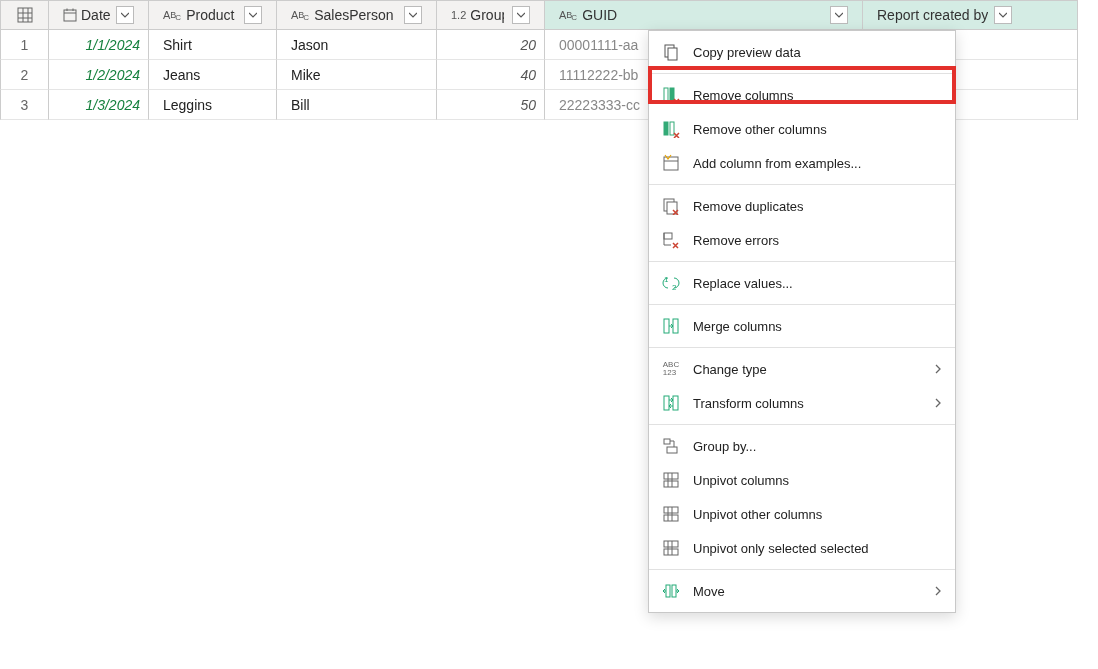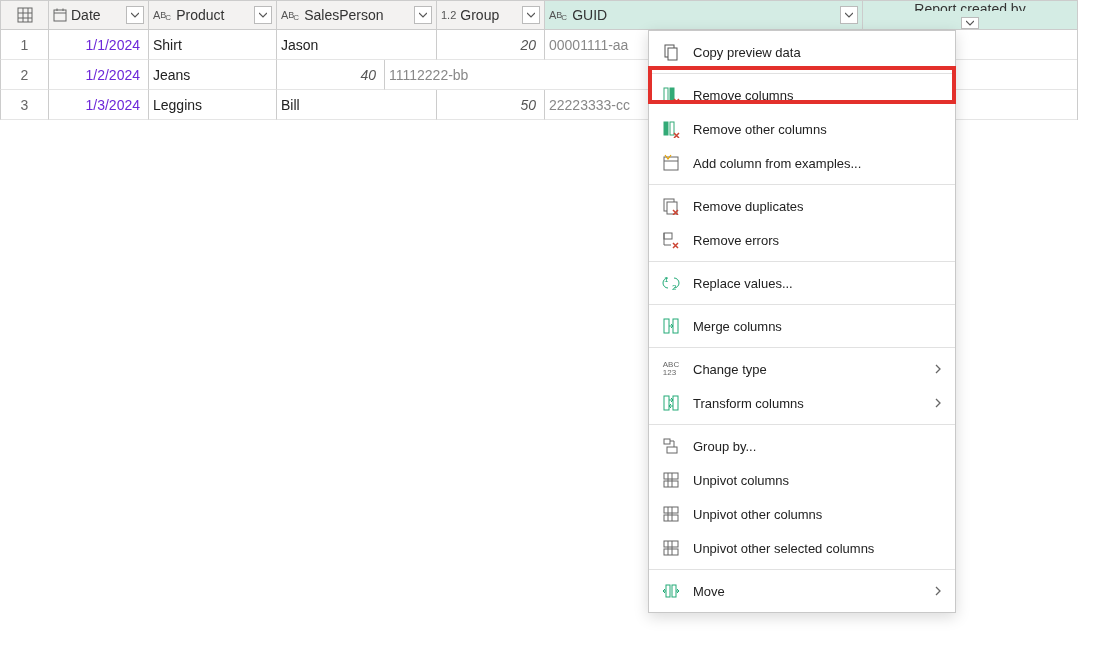--- a/index.html
+++ b/index.html
@@ -3,32 +3,32 @@
 <meta charset="utf-8">
 <style>
   * { box-sizing: border-box; }
   html, body { margin:0; padding:0; font-family: "Segoe UI", Arial, sans-serif; font-size:14px; color:#222; }
   .canvas { width:1098px; height:669px; position:relative; background:#fff; }
 
   
   .tbl { display:flex; flex-direction:column; border-right:1px solid #ccc; width:1078px; }
   .row { display:flex; height:30px; }
   .hdr .cell { background:#f3f2f1; border-top:1px solid #ccc; border-bottom:1px solid #ccc; font-weight:400; color:#333; }
-  .cell { border-left:1px solid #ccc; border-bottom:1px solid #e5e5e5; display:flex; align-items:center; padding:0 4px; overflow:hidden; white-space:nowrap; }
+  .cell { border-left:1px solid #ccc; border-bottom:1px solid #e5e5e5; display:flex; align-items:center; padding:0 14px; overflow:hidden; white-space:nowrap; }
   .idxhdr { width:48px; background:#f3f2f1; border-top:1px solid #ccc; border-left:1px solid #ccc; border-bottom:1px solid #ccc; display:flex; align-items:center; justify-content:center; }
   .idx { width:48px; border-left:1px solid #ccc; border-bottom:1px solid #e5e5e5; display:flex; align-items:center; justify-content:center; color:#666; background:#fff; }
   .c-date { width:100px; }
   .c-prod { width:128px; }
   .c-sp   { width:160px; }
   .c-un   { width:108px;gap:8px; }
   .c-guid { width:318px; }
   .c-rep  { flex:1; }
   .hdr .c-guid, .hdr .c-rep { background:#d4ece4; }
   .num { justify-content:flex-end; font-style:italic; color:#555; padding-right:8px; }
-  .date { justify-content:flex-end; color:#6d28d9; padding-right:8px; }
+  .date { justify-content:flex-end; font-style:italic; color:#15803d; padding-right:8px; }
   .hdr .cell { position:relative; }
   .hdr-label { flex:1; display:flex; align-items:center; gap:4px; overflow:hidden; }
   .typeicon { font-size:11px; color:#555; display:inline-flex; align-items:center; line-height:1; }
   .typeicon .sub { font-size:8px; position:relative; top:3px; left:-1px; }
   .dropdown-btn { width:18px; height:18px; border:1px solid #bbb; background:#fff; display:flex; align-items:center; justify-content:center; cursor:pointer; }
   .dropdown-btn svg { display:block; }
 
   
   .body .c-guid { color:#888; }
 
@@ -117,21 +117,21 @@
         <div class="hdr-label">
           <span class="typeicon">A<span style="font-size:9px">B</span><span class="sub">C</span></span>
           <span>GUID</span>
         </div>
         <div class="dropdown-btn" style="margin-left:auto">
             <svg width="8" height="8" viewBox="0 0 8 8">
               <path d="M0 2 L4 6 L8 2" fill="none" stroke="#555" stroke-width="1.2"></path>
             </svg>
           </div>
       </div>
-      <div class="cell c-rep" style="justify-content:flex-start;gap:6px;flex-direction:column;">
+      <div class="cell c-rep" style="justify-content:flex-start;gap:6px;">
         <span style="white-space:nowrap;overflow:hidden;">Report created by</span>
         <div class="dropdown-btn">
             <svg width="8" height="8" viewBox="0 0 8 8">
               <path d="M0 2 L4 6 L8 2" fill="none" stroke="#555" stroke-width="1.2"></path>
             </svg>
           </div>
       </div>
     </div>
 
     <div class="body">
@@ -141,20 +141,21 @@
         <div class="cell c-prod">Shirt</div>
         <div class="cell c-sp">Jason</div>
         <div class="cell c-un num">20</div>
         <div class="cell c-guid">00001111-aa</div>
         <div class="cell c-rep"></div>
       </div>
       <div class="row">
         <div class="idx">2</div>
         <div class="cell c-date date">1/2/2024</div>
         <div class="cell c-prod">Jeans</div>
+        <div class="cell c-sp">Mike</div>
         <div class="cell c-un num">40</div>
         <div class="cell c-guid">11112222-bb</div>
         <div class="cell c-rep"></div>
       </div>
       <div class="row">
         <div class="idx">3</div>
         <div class="cell c-date date">1/3/2024</div>
         <div class="cell c-prod">Leggins</div>
         <div class="cell c-sp">Bill</div>
         <div class="cell c-un num">50</div>
@@ -305,21 +306,21 @@
       <span class="mi-label">Unpivot other columns</span>
     </div>
     <div class="mi">
       <span class="mi-ico">
           <svg width="18" height="18" viewBox="0 0 18 18">
             <rect x="2" y="2" width="14" height="6" fill="none" stroke="#666"></rect>
             <rect x="2" y="10" width="14" height="6" fill="none" stroke="#666"></rect>
             <path d="M6 2 L6 16 M10 2 L10 16" stroke="#666"></path>
           </svg>
         </span>
-      <span class="mi-label">Unpivot other selected columns</span>
+      <span class="mi-label">Unpivot only selected selected</span>
     </div>
     <div class="sep"></div>
     <div class="mi">
       <span class="mi-ico">
           <svg width="18" height="18" viewBox="0 0 18 18">
             <rect x="4" y="3" width="4" height="12" fill="none" stroke="#2a7"></rect>
             <rect x="10" y="3" width="4" height="12" fill="none" stroke="#2a7"></rect>
             <path d="M2 9 L4 9 M14 9 L16 9 M1 9 L3 7 M1 9 L3 11 M17 9 L15 7 M17 9 L15 11" stroke="#2a7"></path>
           </svg>
         </span>

